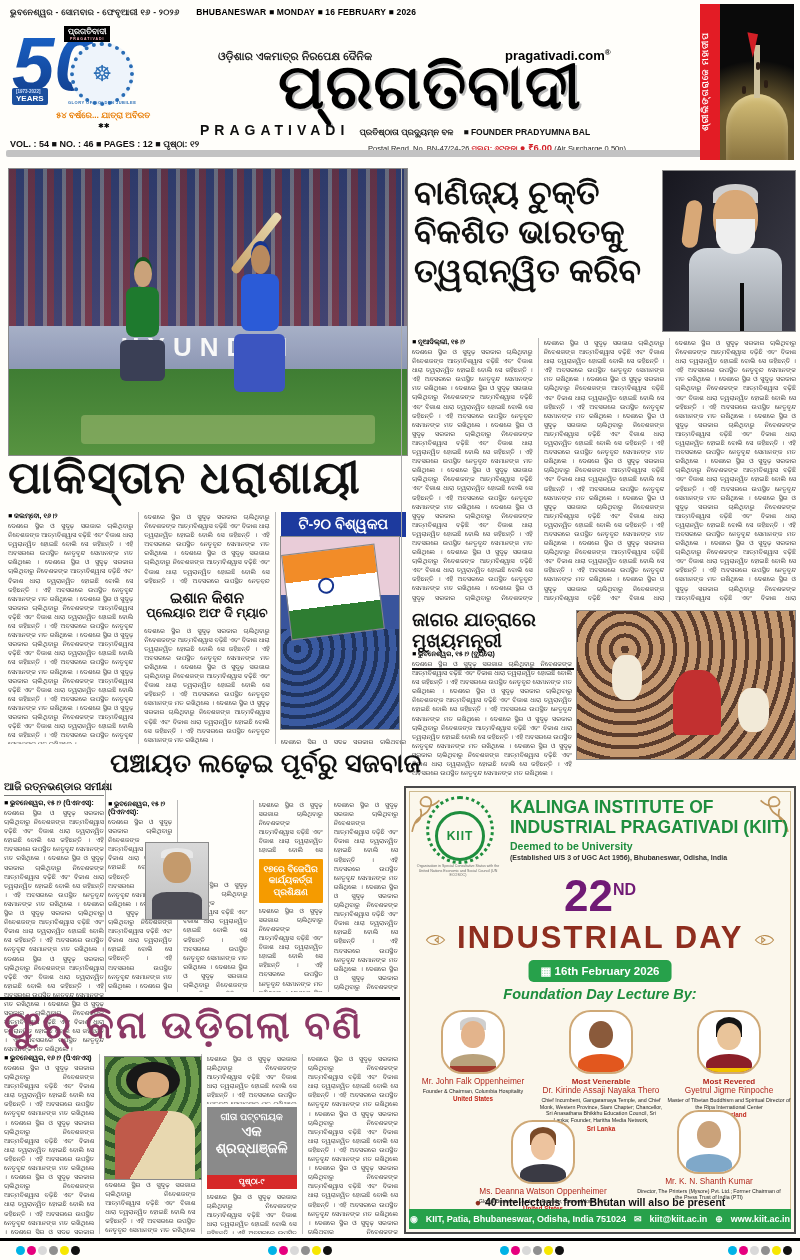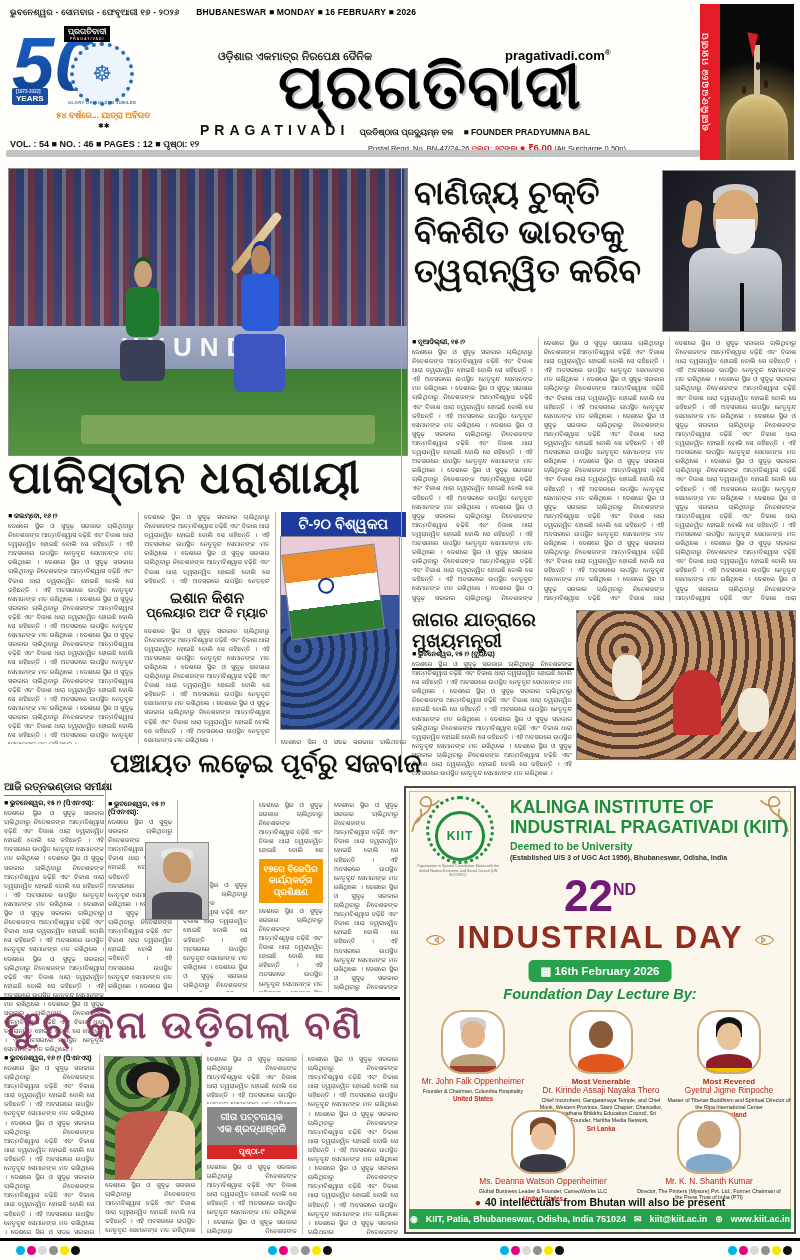--- a/index.html
+++ b/index.html
@@ -113,21 +113,21 @@
   .kicker{font-size:10.5px;font-weight:900;border-bottom:1px solid #777;padding-bottom:2px;margin-bottom:3px;white-space:nowrap}
   .h-pan{top:748px;left:110px;width:288px;font-size:26px;font-weight:900;text-align:center;white-space:nowrap}
   .pan-body{top:800px;left:108px;width:290px;height:192px}
   .orangebox{background:#f59b00;color:#fff;font-weight:900;font-size:9px;text-align:center;
      padding:5px 2px;line-height:1.25;margin:3px 0;border-radius:1px}
   .blackrule{top:997px;left:0;width:400px;height:3px;background:#000}
   .h-geeta{top:1004px;left:4px;width:394px;font-size:38px;font-weight:900;color:#8c3a66;letter-spacing:2px;white-space:nowrap}
   .geeta-body{top:1054px;left:4px;width:394px;height:180px}
   .tributebox{background:#8a8a8a;color:#fff;text-align:center;font-weight:900;margin:3px 0}
   .tributebox .l1{font-size:9.5px;padding-top:4px}
-  .tributebox .l2{font-size:10px;padding-bottom:10px}
+  .tributebox .l2{font-size:14px;padding-bottom:18px}
   .tributebox .pg{background:#d62828;font-size:8px;padding:2px 0}
   .vrule{position:absolute;background:#a9a9a9;width:1px}
   
   .ad{top:786px;left:404px;width:392px;height:448px;background:#fbf7ec;border:2px solid #4a4a4a;box-sizing:border-box}
   .ad-inner{position:absolute;inset:3px;border:1px solid #cdb98e}
   .ad .orn{position:absolute;width:42px;height:42px;opacity:.9}
   .kiitlogo{position:absolute;left:20px;top:8px;width:62px;height:62px;border:3px dotted #1e8e3e;border-radius:50%;
      display:flex;align-items:flex-end;justify-content:center}
   .kiitlogo .inner{width:44px;height:44px;border:3px solid #1e8e3e;border-radius:50%;display:flex;align-items:center;justify-content:center;
      color:#1e8e3e;font-weight:900;font-size:12px;letter-spacing:1px}
@@ -429,21 +429,21 @@
         <div class="p-hair" style="background:#141414;height:20px"></div>
         <div class="p-head" style="background:#e9c49a;top:11px"></div>
         <div class="p-body" style="background:#8c1f28;box-shadow:inset 0 -6px 0 #f2c200"></div>
       </div>
       <div class="hon">Most Revered</div>
       <div class="nm">Gyetrul Jigme Rinpoche</div>
       <div class="rl">Master of Tibetan Buddhism and Spiritual Director of the Ripa International Center</div>
       <div class="ct">Switzerland</div>
     </div>
 
-    <div class="spk" style="left:62px;top:322px;width:150px">
+    <div class="spk" style="left:62px;top:332px;width:150px">
       <div class="spk-frame">
         <div class="p-hair" style="background:#7a4a28;height:18px"></div>
         <div class="p-head" style="background:#edc39e;top:11px"></div>
         <div class="p-body" style="background:#3a3a44"></div>
       </div>
       <div class="nm">Ms. Deanna Watson Oppenheimer</div>
       <div class="rl">Global Business Leader &amp; Founder, CameoWorks LLC</div>
       <div class="ct">United States</div>
     </div>
     <div class="spk" style="left:228px;top:322px;width:150px">

